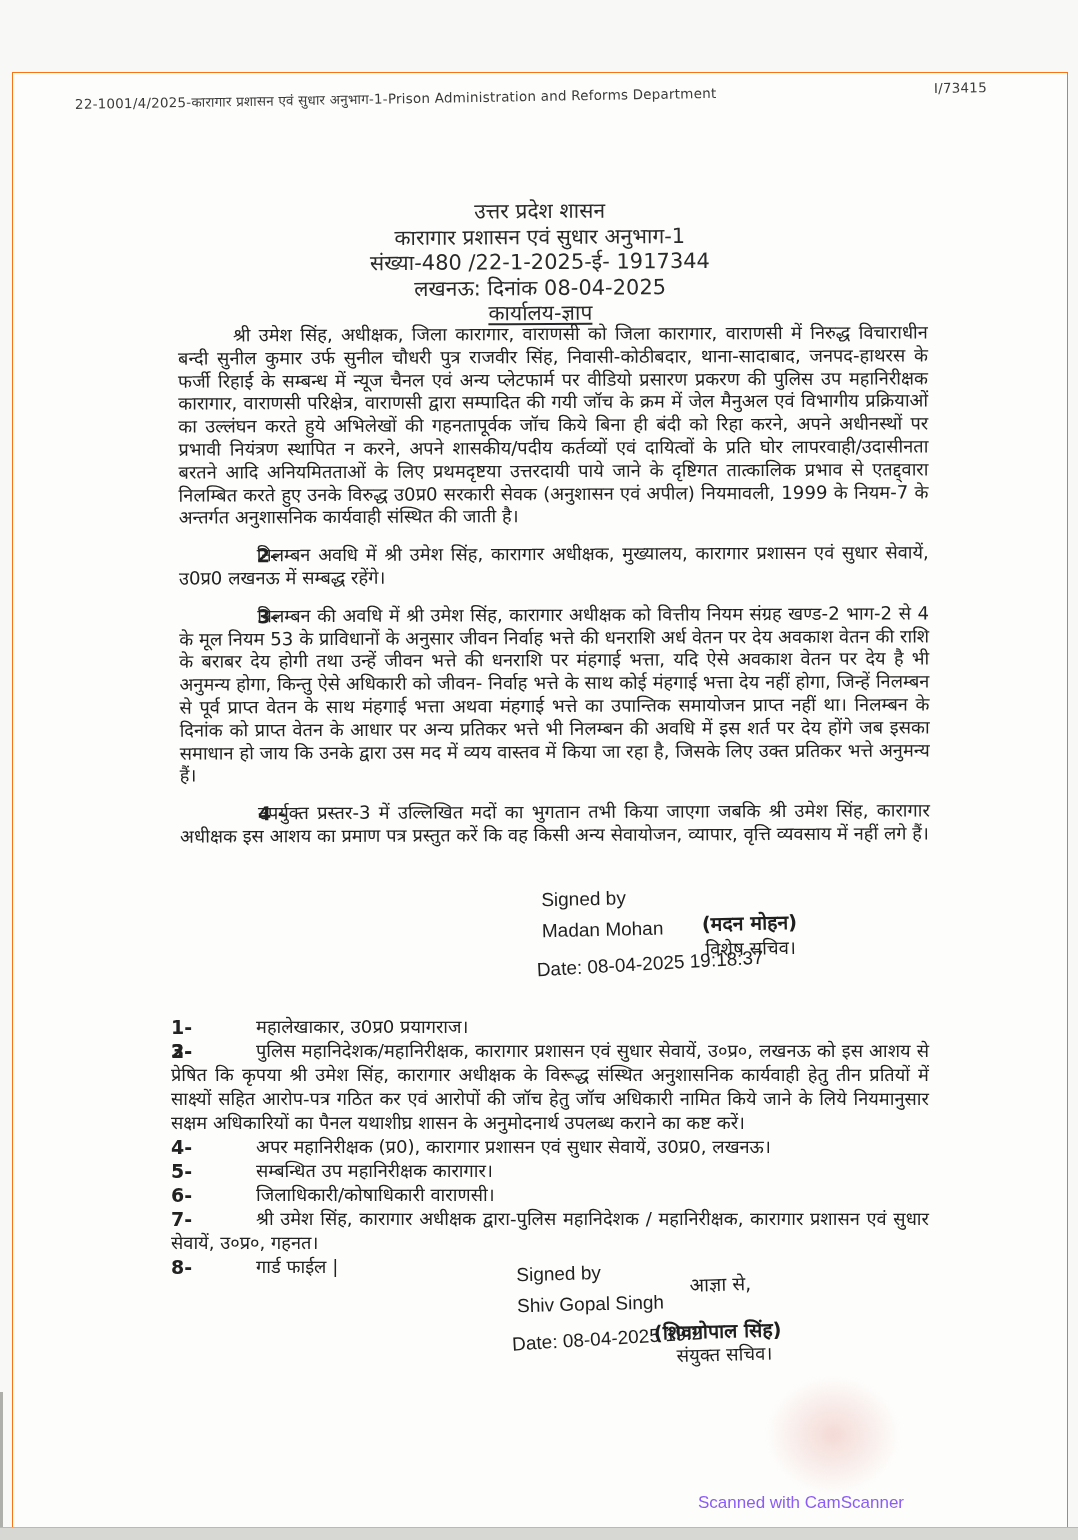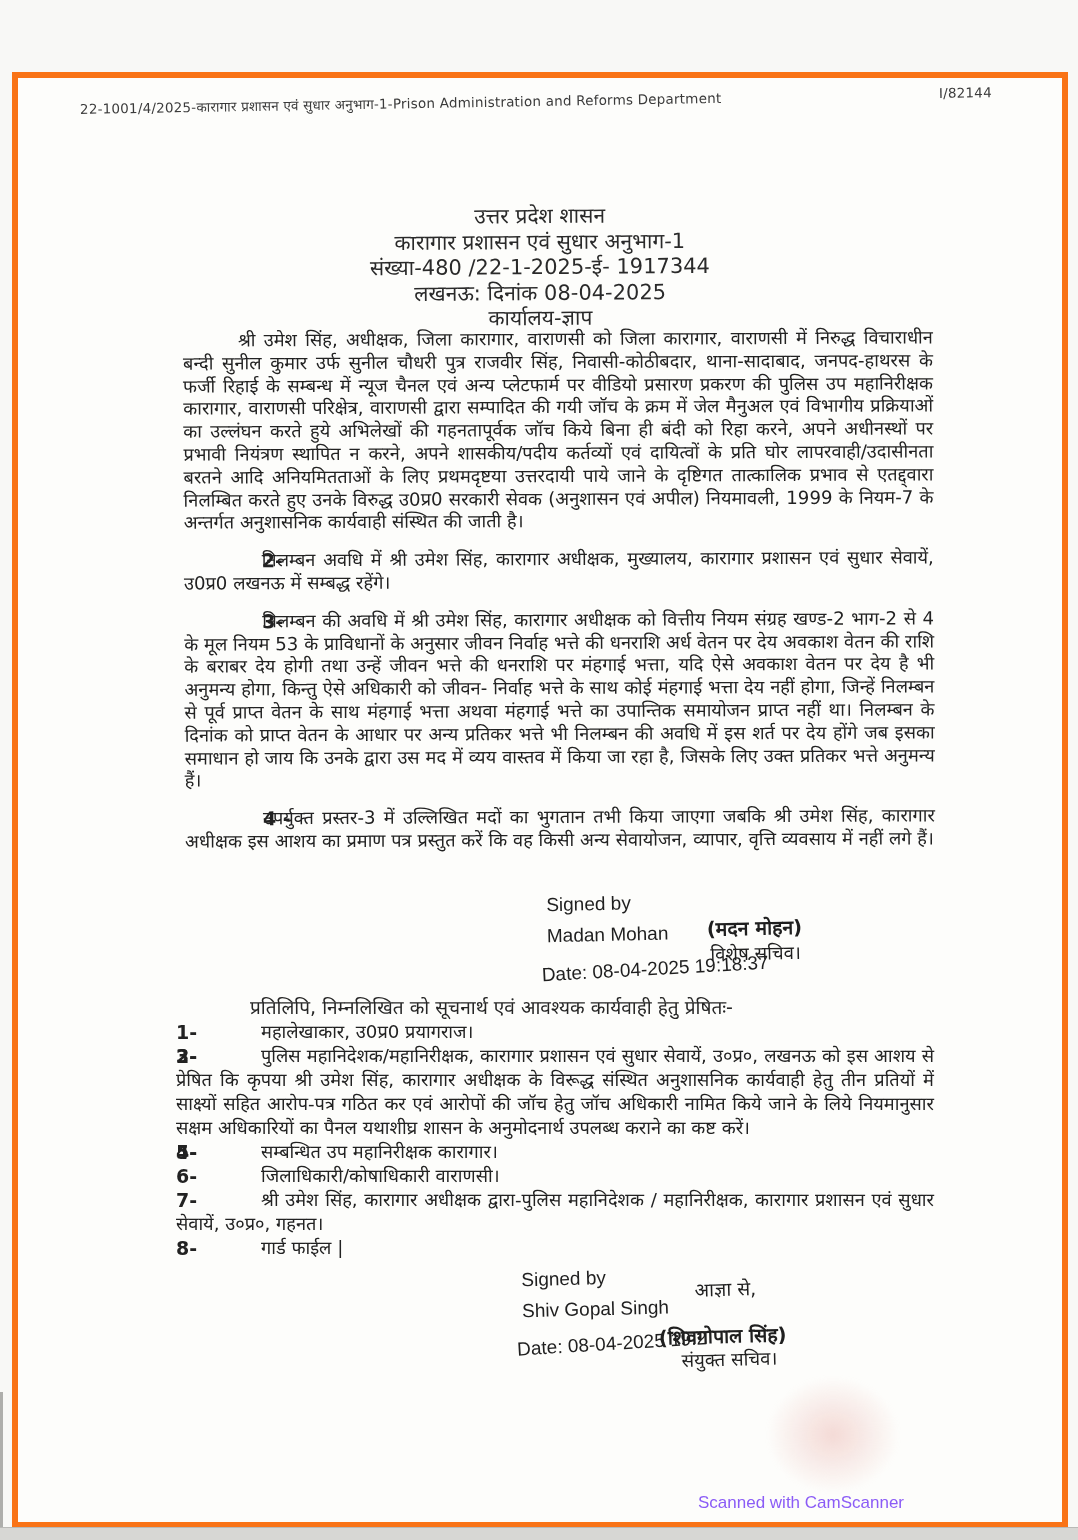--- a/index.html
+++ b/index.html
@@ -3,36 +3,36 @@
 <meta charset="utf-8">
 <style>
   html,body { margin:0; padding:0; }
   body {
     width:1078px; height:1540px; position:relative;
     background:#f8f8f6; overflow:hidden;
     font-family:"DejaVu Sans", sans-serif; color:#262626;
   }
   .sheet {
     position:absolute; left:12px; top:72px; width:1056px; height:1456px;
-    background:#fdfdfb; border:6px solid #f97316; box-sizing:border-box;
+    background:#fdfdfb; border:1px solid #f97316; box-sizing:border-box;
   }
   
   .ref-row {
     position:absolute; left:62px; top:22px; width:912px;
     transform:rotate(-1deg); transform-origin:left center;
     font-size:13.5px; letter-spacing:.2px; color:#3b3b3b;
     display:flex; justify-content:space-between; white-space:nowrap;
   }
   
   .letterhead {
     position:absolute; left:0; right:0; top:126px; text-align:center;
     font-size:21px; line-height:25.5px; color:#2a2a2a;
     transform:rotate(-0.4deg);
   }
-  .letterhead .doctype { text-underline-offset:3px; padding:0 4px; }
+  .letterhead .doctype { text-decoration:underline; text-underline-offset:3px; padding:0 4px; }
   
   .body-block {
     position:absolute; left:166px; top:250px; width:750px;
     font-size:18.2px; line-height:22.8px; text-align:justify; color:#222;
     transform:rotate(-0.25deg);
   }
   .body-block p { margin:0 0 15px 0; position:relative; }
   .body-block p .pnum { position:absolute; left:0; top:0; font-weight:bold; font-size:19px; }
   .p-first { text-indent:55px; }
   .p-num   { text-indent:78px; }
@@ -79,21 +79,21 @@
     filter:blur(2px);
   }
 </style>
 </head>
 <body>
 
 <div class="sheet">
 
   <div class="ref-row">
     <span>22-1001/4/2025-कारागार प्रशासन एवं सुधार अनुभाग-1-Prison Administration and Reforms Department</span>
-    <span>I/82144</span>
+    <span>I/73415</span>
   </div>
 
   <div class="letterhead">
     <div>उत्तर प्रदेश शासन</div>
     <div>कारागार प्रशासन एवं सुधार अनुभाग-1</div>
     <div>संख्या-480 /22-1-2025-ई- 1917344</div>
     <div>लखनऊ: दिनांक 08-04-2025</div>
     <div><span class="doctype">कार्यालय-ज्ञाप</span></div>
   </div>
 
@@ -116,36 +116,36 @@
   </div>
 
   <div class="sig" id="sig1">
     <span class="s1">Signed by</span>
     <span class="s2">Madan Mohan</span>
     <span class="s3">Date: 08-04-2025 19:18:37</span>
     <span class="hname">(मदन मोहन)</span>
     <span class="hdesig">विशेष सचिव।</span>
   </div>
 
-  <div class="copies-intro">प्रतिलिपि, निम्नलिखित को सूचनार्थ एवं आवश्यक कार्यवाही हेतु प्रेषितः-</div>
 
   <div class="copies-list">
     <div class="item">
       <span class="inum">1-</span>
       <span>महालेखाकार, उ0प्र0 प्रयागराज।</span>
     </div>
     <div class="item">
       <span class="inum">2-</span>
     </div>
     <div class="item">
       <span class="inum">3-</span>
       <span>पुलिस महानिदेशक/महानिरीक्षक, कारागार प्रशासन एवं सुधार सेवायें, उ०प्र०, लखनऊ को इस आशय से प्रेषित कि कृपया श्री उमेश सिंह, कारागार अधीक्षक के विरूद्ध संस्थित अनुशासनिक कार्यवाही हेतु तीन प्रतियों में साक्ष्यों सहित आरोप-पत्र गठित कर एवं आरोपों की जॉच हेतु जॉच अधिकारी नामित किये जाने के लिये नियमानुसार सक्षम अधिकारियों का पैनल यथाशीघ्र शासन के अनुमोदनार्थ उपलब्ध कराने का कष्ट करें।</span>
     </div>
     <div class="item">
       <span class="inum">4-</span>
+      <span>अपर महानिरीक्षक (प्र0), कारागार प्रशासन एवं सुधार सेवायें, उ0प्र0, लखनऊ।</span>
     </div>
     <div class="item">
       <span class="inum">5-</span>
       <span>सम्बन्धित उप महानिरीक्षक कारागार।</span>
     </div>
     <div class="item">
       <span class="inum">6-</span>
       <span>जिलाधिकारी/कोषाधिकारी वाराणसी।</span>
     </div>
     <div class="item">

